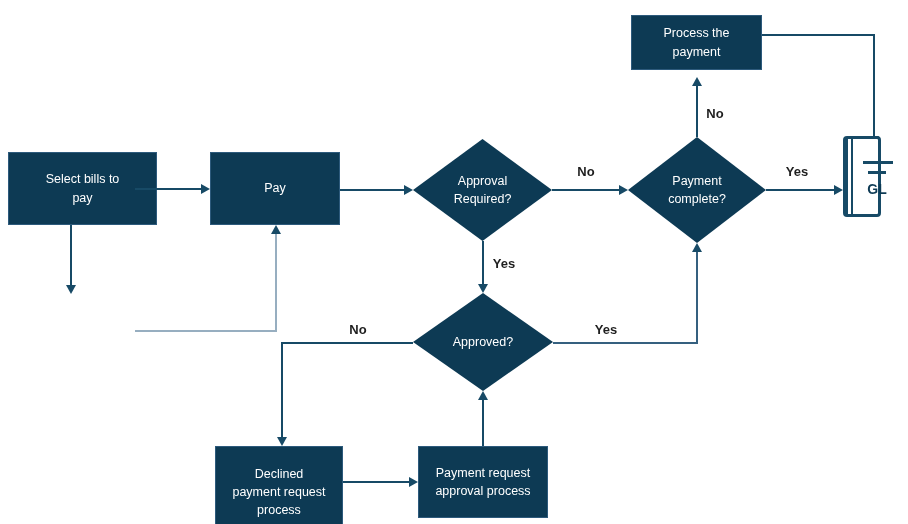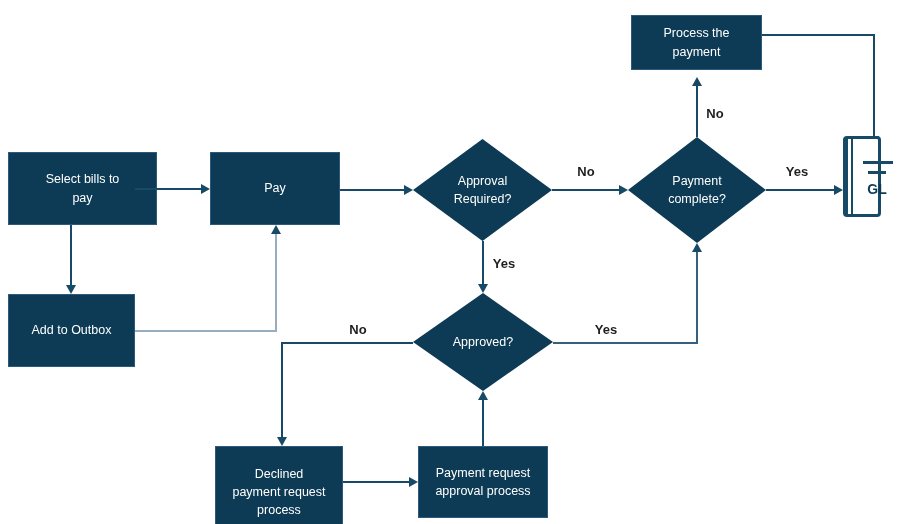--- a/index.html
+++ b/index.html
@@ -78,21 +78,20 @@
 </head>
 <body>
 
 <div class="canvas">
 
   <div class="node rect" style="left:8px; top:152px; width:149px; height:73px">Select bills to
 pay</div>
 
   <div class="node rect" style="left:210px; top:152px; width:130px; height:73px">Pay</div>
 
-  <div class="node rect" style="left:8px; top:294px; width:127px; height:73px">Add to Outbox</div>
 
   <div class="node rect" style="left:631px; top:15px; width:131px; height:55px">Process the
 payment</div>
 
   <div class="node rect" style="left:215px; top:446px; width:128px; height:92px">Declined
 payment request
 process</div>
 
   <div class="node rect" style="left:418px; top:446px; width:130px; height:72px">Payment request
 approval process</div>

